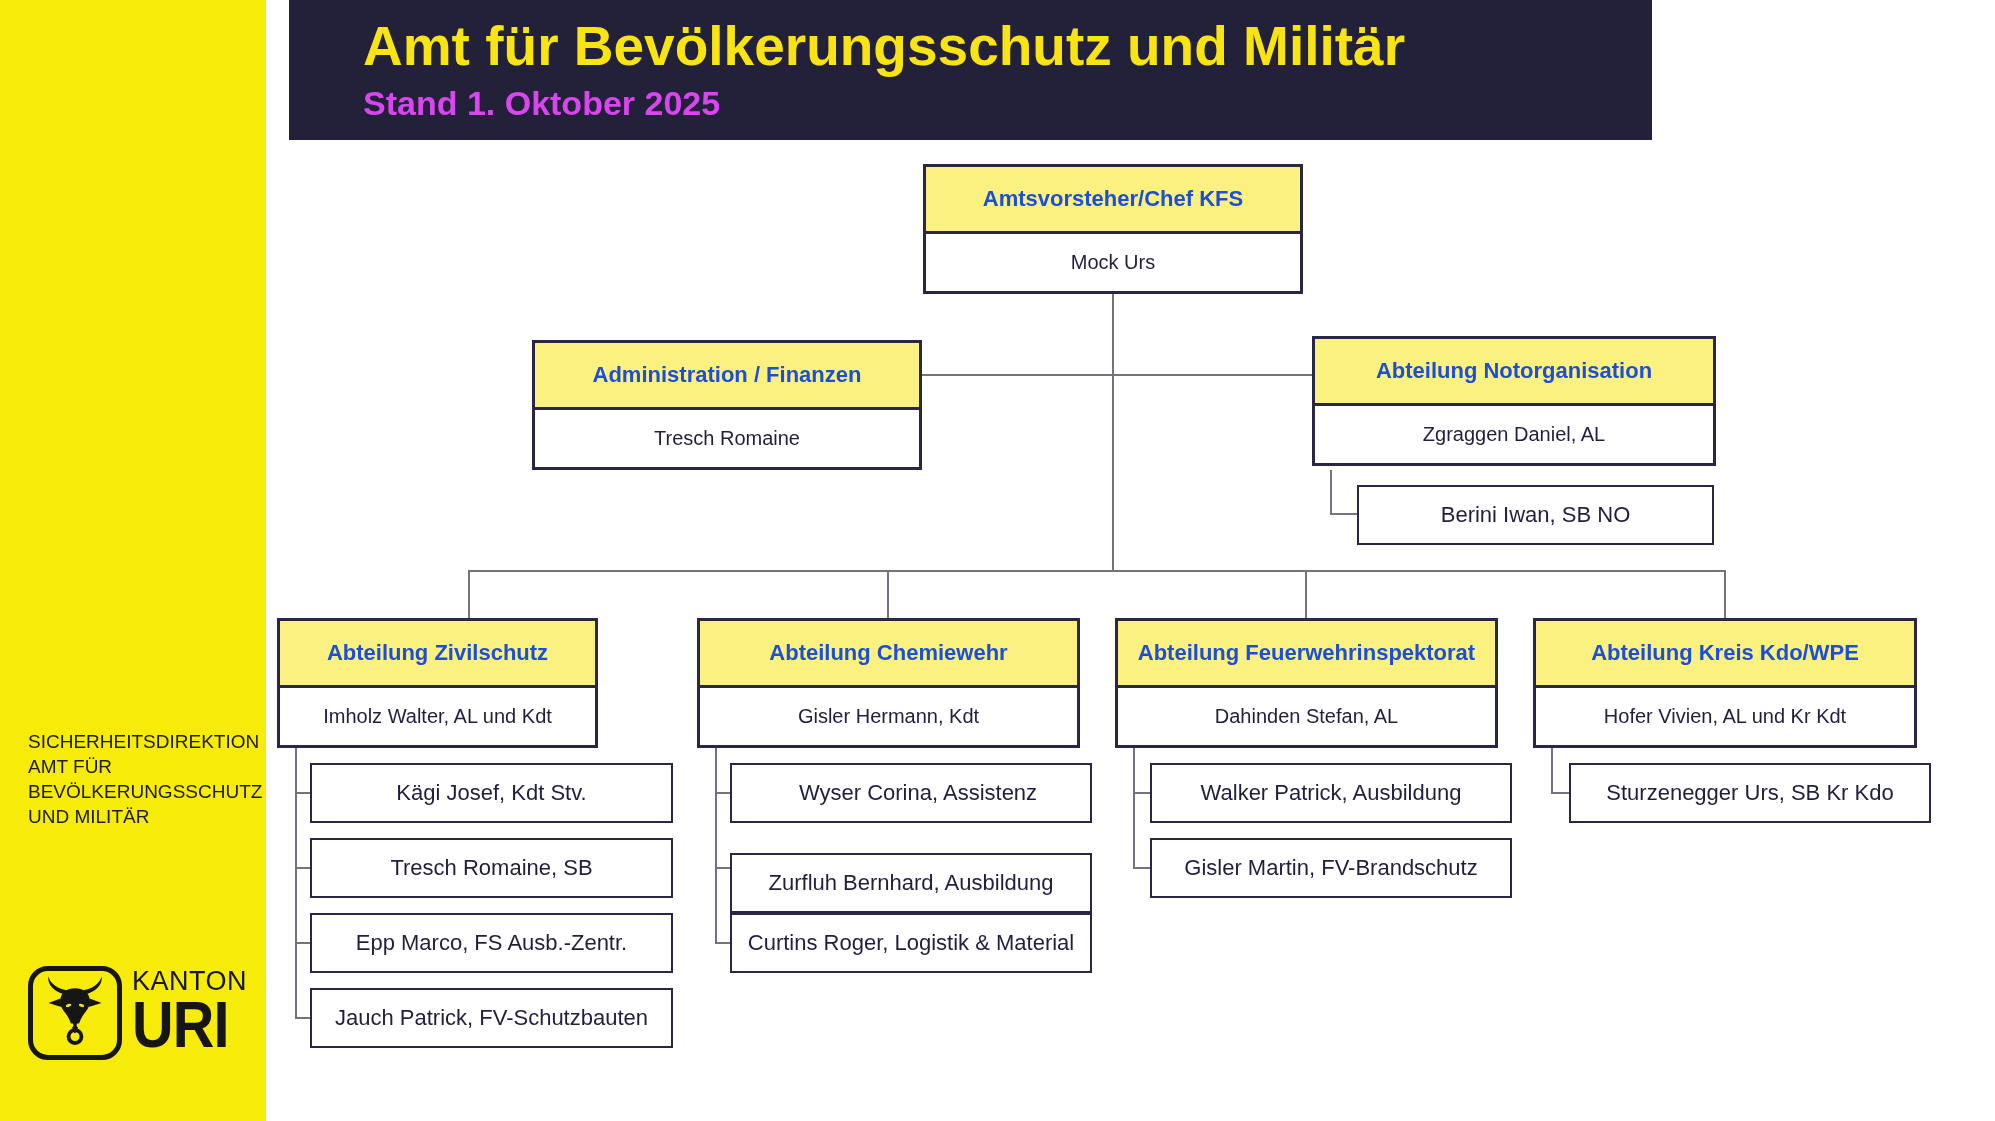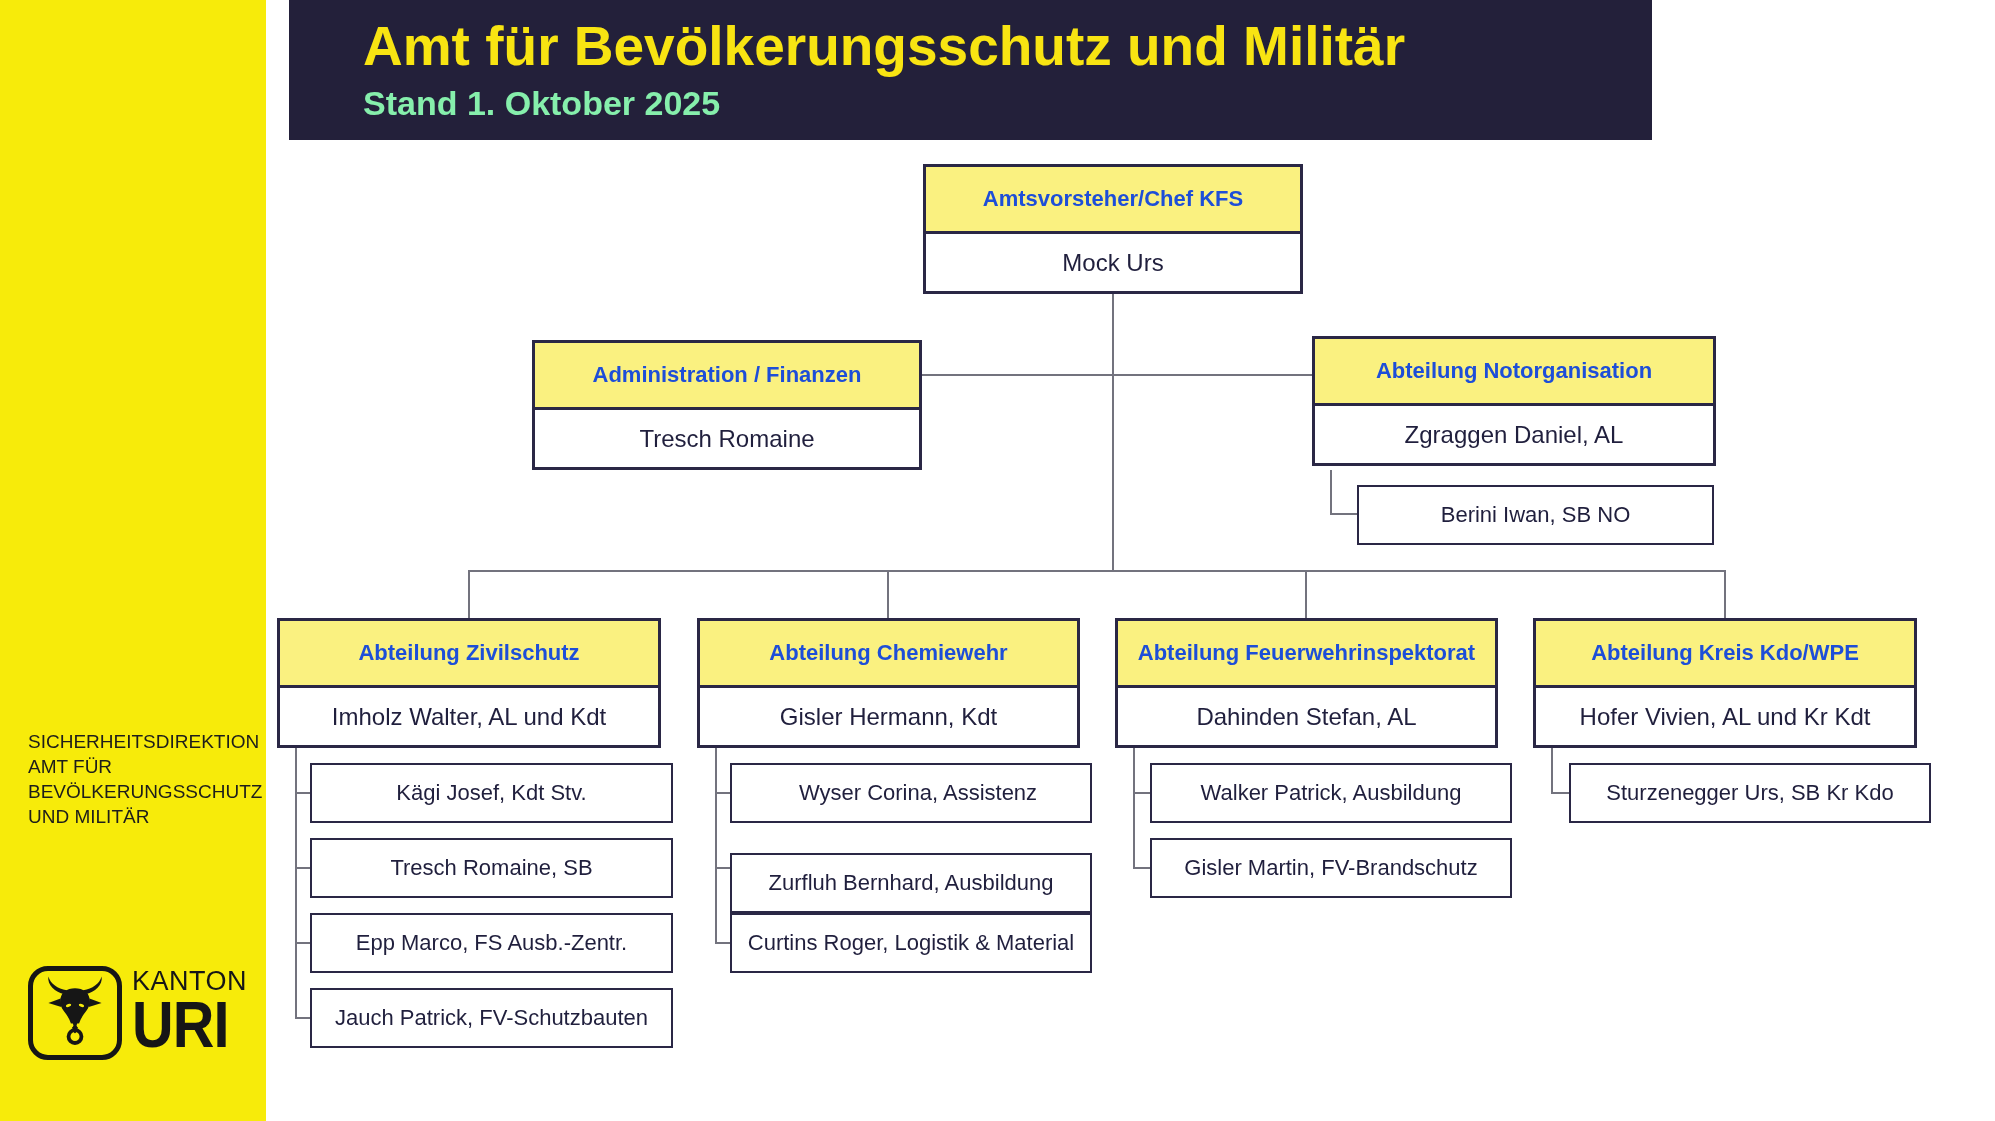--- a/index.html
+++ b/index.html
@@ -15,28 +15,28 @@
   .logo-badge{width:94px;height:94px;border:5px solid #161616;border-radius:20px;
     box-sizing:border-box;display:flex;align-items:center;justify-content:center;}
   .logo-badge svg{width:76px;height:78px;display:block;}
   .logo-text{margin-left:10px;display:flex;flex-direction:column;}
   .logo-kanton{font-size:27px;font-weight:400;color:#161616;letter-spacing:0.5px;line-height:27px;margin-top:2px;}
   .logo-uri{font-size:64px;font-weight:700;color:#161616;letter-spacing:-1px;line-height:60px;
     transform:scaleX(0.9);transform-origin:left top;}
   
   .topbar{position:absolute;left:266px;top:0;width:1363px;height:140px;background:#23203A;margin-left:23px;}
   .topbar .title{position:absolute;left:74px;top:14px;font-size:55px;font-weight:700;color:#F8E412;white-space:nowrap;}
-  .topbar .subtitle{position:absolute;left:74px;top:84px;font-size:34px;font-weight:700;color:#86efac;white-space:nowrap;}
+  .topbar .subtitle{position:absolute;left:74px;top:84px;font-size:34px;font-weight:700;color:#d946ef;white-space:nowrap;}
   
   .unit{position:absolute;height:130px;border:3px solid #2A2745;box-sizing:border-box;background:#fff;}
   .uhead{height:67px;box-sizing:border-box;border-bottom:3px solid #2A2745;background:#FAF180;
     display:flex;align-items:center;justify-content:center;
     font-size:22px;font-weight:700;color:#1d4ed8;text-align:center;}
   .uname{height:57px;display:flex;align-items:center;justify-content:center;
-    font-size:24px;font-weight:400;color:#201F3D;background:#ffffff;text-align:center;}
+    font-size:20px;font-weight:400;color:#201F3D;background:#ffffff;text-align:center;}
   .sub{position:absolute;height:60px;border:2.5px solid #2A2745;box-sizing:border-box;background:#ffffff;
     display:flex;align-items:center;justify-content:center;
     font-size:22px;font-weight:400;color:#201F3D;text-align:center;}
   
   .conn{position:absolute;background:#73737E;}
 </style>
 </head>
 <body>
 
 <div class="canvas">
@@ -114,21 +114,21 @@
   <div class="unit" style="left:532px;top:340px;width:390px;">
     <div class="uhead">Administration / Finanzen</div>
     <div class="uname">Tresch Romaine</div>
   </div>
   <div class="unit" style="left:1312px;top:336px;width:404px;">
     <div class="uhead">Abteilung Notorganisation</div>
     <div class="uname">Zgraggen Daniel, AL</div>
   </div>
   <div class="sub" style="left:1357px;top:485px;width:357px;">Berini Iwan, SB NO</div>
 
-  <div class="unit" style="left:277px;top:618px;width:384px;">
+  <div class="unit" style="left:277px;top:618px;width:321px;">
     <div class="uhead">Abteilung Zivilschutz</div>
     <div class="uname">Imholz Walter, AL und Kdt</div>
   </div>
   <div class="sub" style="left:310px;top:763px;width:363px;">Kägi Josef, Kdt Stv.</div>
   <div class="sub" style="left:310px;top:838px;width:363px;">Tresch Romaine, SB</div>
   <div class="sub" style="left:310px;top:913px;width:363px;">Epp Marco, FS Ausb.-Zentr.</div>
   <div class="sub" style="left:310px;top:988px;width:363px;">Jauch Patrick, FV-Schutzbauten</div>
 
   <div class="unit" style="left:697px;top:618px;width:383px;">
     <div class="uhead">Abteilung Chemiewehr</div>

